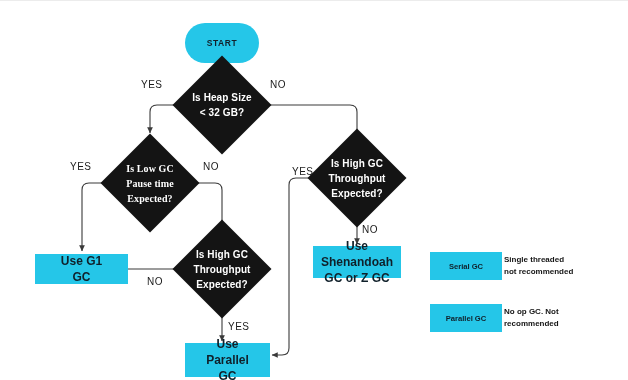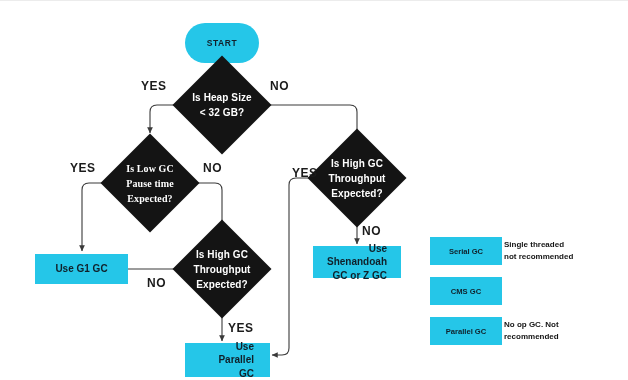--- a/index.html
+++ b/index.html
@@ -37,24 +37,24 @@
     font-size: 8.5px;
     letter-spacing: 0.6px;
   }
   
   .proc {
     position: absolute;
     background: #25c6e8;
     display: flex;
     align-items: center;
     justify-content: center;
-    text-align: right;
+    text-align: center;
     color: #10202a;
     font-weight: bold;
-    font-size: 10px;
+    font-size: 12px;
     line-height: 1.35;
     padding: 2px 16px;
     box-sizing: border-box;
   }
   
   .diamond-wrap {
     position: absolute;
   }
   .diamond-shape {
     position: absolute;
@@ -76,30 +76,30 @@
     color: #ffffff;
     font-weight: bold;
     font-size: 10px;
     line-height: 1.5;
     letter-spacing: 0.1px;
   }
   
   .edge-label {
     position: absolute;
     color: #1b1b1b;
-    font-weight: bold;
-    font-size: 12px;
+    font-weight: normal;
+    font-size: 10px;
     letter-spacing: 0.5px;
     white-space: nowrap;
   }
   
   .legend {
     position: absolute;
     left: 430px;
-    top: 236px;
+    top: 251px;
   }
   .legend-row {
     display: flex;
     align-items: flex-start;
     margin-bottom: 12px;
   }
   .legend-chip {
     width: 72px;
     height: 28px;
     background: #25c6e8;
@@ -204,21 +204,20 @@
 
   <div class="legend">
 
     <div class="legend-row">
       <div class="legend-chip">Serial GC</div>
       <div class="legend-desc">Single threaded
 not recommended</div>
     </div>
 
     <div class="legend-row">
-      <div class="legend-chip">CMS GC</div>
     </div>
 
     <div class="legend-row">
       <div class="legend-chip">Parallel GC</div>
       <div class="legend-desc">No op GC. Not
 recommended</div>
     </div>
 
   </div>
 

